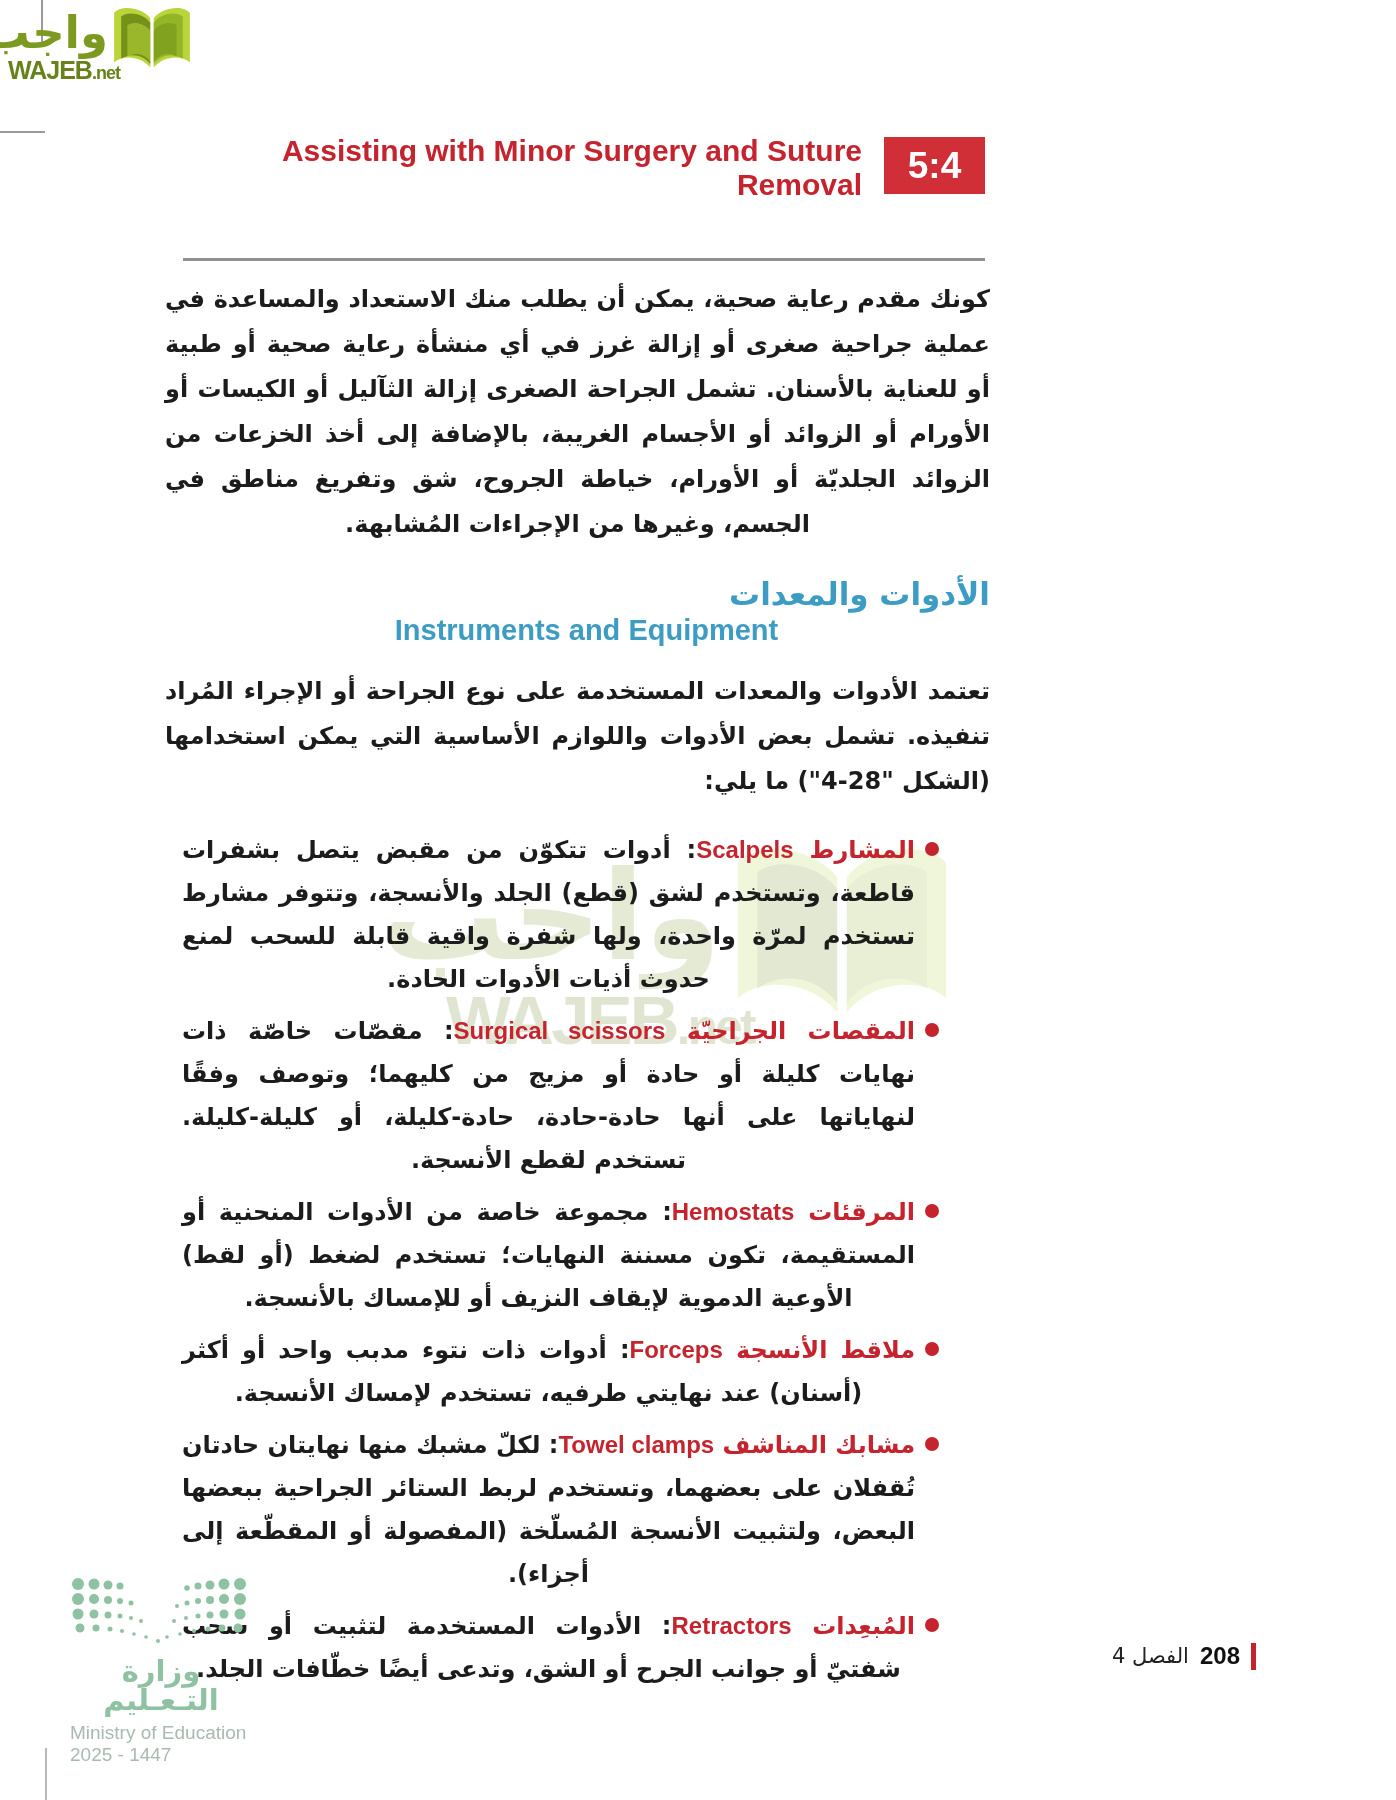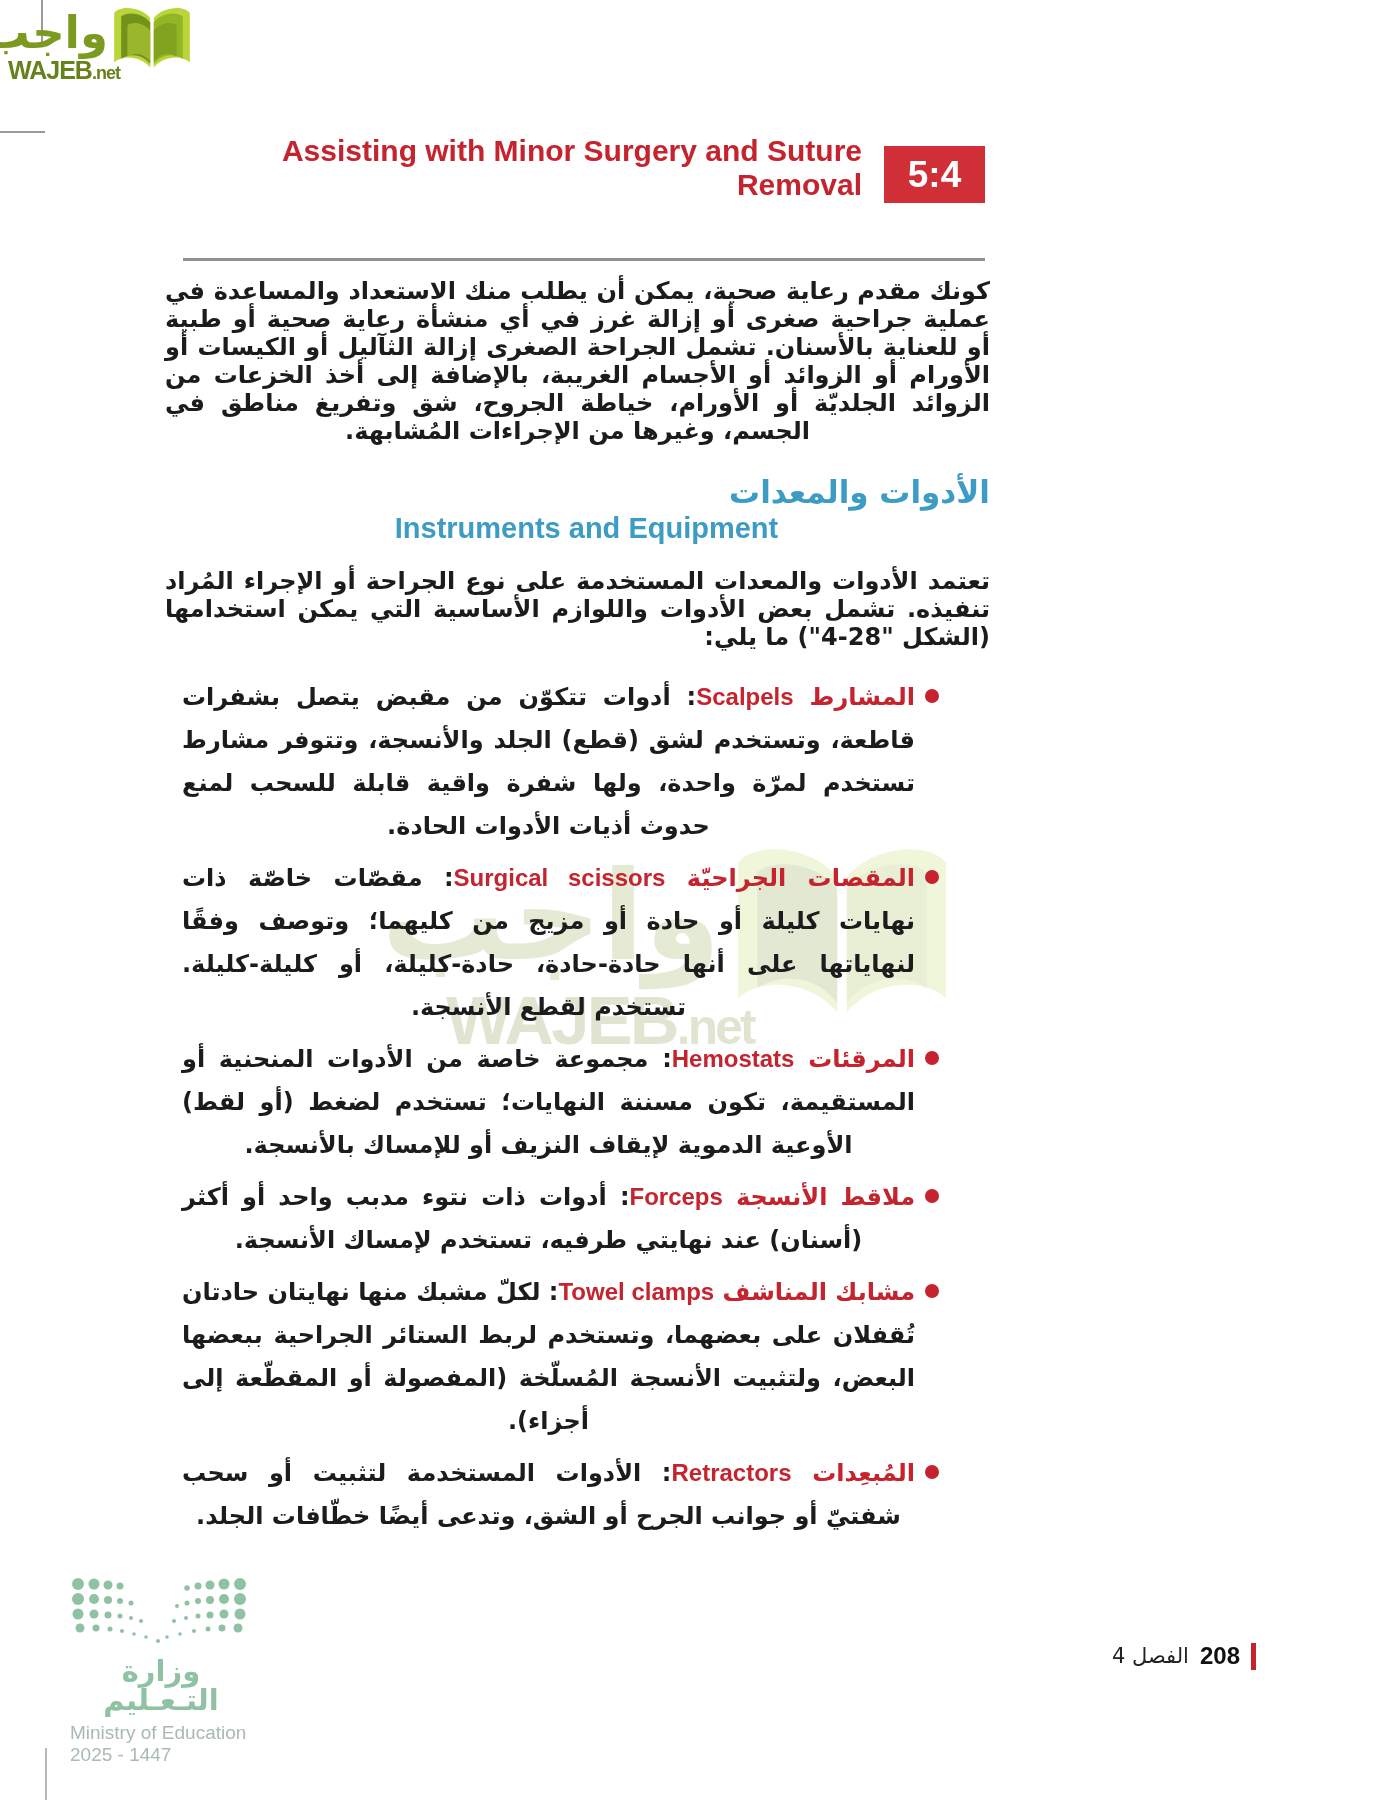--- a/index.html
+++ b/index.html
@@ -29,31 +29,31 @@
   .logo-latin .logo-suffix{font-size:18px;font-weight:700;}
   .logo-book{width:88px;height:76px;flex:0 0 auto;}
   .brand{position:absolute;left:8px;top:4px;z-index:2;}
   .watermark{position:absolute;left:446px;top:838px;transform:scale(2.75);transform-origin:0 0;
              opacity:0.20;z-index:0;pointer-events:none;filter:saturate(0.9);}
 
   
   .main{position:absolute;left:165px;top:130px;width:825px;direction:rtl;z-index:1;}
 
   .section-header{position:relative;min-height:112px;}
-  .badge{position:absolute;right:5px;top:12px;width:101px;height:57px;background:var(--badge);
+  .badge{position:absolute;right:5px;top:3px;width:101px;height:57px;background:var(--badge);
          display:flex;align-items:center;justify-content:center;
          font-family:"Liberation Sans",sans-serif;font-weight:700;font-size:37px;color:#fff;}
   .title-ar{padding-right:122px;padding-top:16px;text-align:right;color:var(--accent);
             font-size:32px;font-weight:700;line-height:1.3;}
   .title-en{padding-right:128px;margin-top:4px;text-align:right;color:var(--accent);
             font-family:"Liberation Sans",sans-serif;font-size:30px;font-weight:700;direction:ltr;}
 
   .divider{margin:12px 5px 0 18px;border-top:3px solid var(--divider);}
 
-  .body-text{font-size:24px;font-weight:700;line-height:28px;color:var(--ink);
+  .body-text{font-size:24px;font-weight:700;line-height:45px;color:var(--ink);
              text-align:justify;}
   .intro{margin-top:16px;text-align-last:center;}
   .lead{margin-top:22px;text-align-last:right;}
 
   .sub-heading{margin-top:28px;margin-left:18px;text-align:right;}
   .sub-ar{color:var(--blue);font-size:31px;font-weight:700;line-height:1.25;}
   .sub-en{color:var(--blue);font-family:"Liberation Sans",sans-serif;font-size:29px;font-weight:700;
           direction:ltr;text-align:center;margin-top:0;}
 
   .instrument-list{list-style:none;margin:20px 75px 0 17px;padding:0;}

